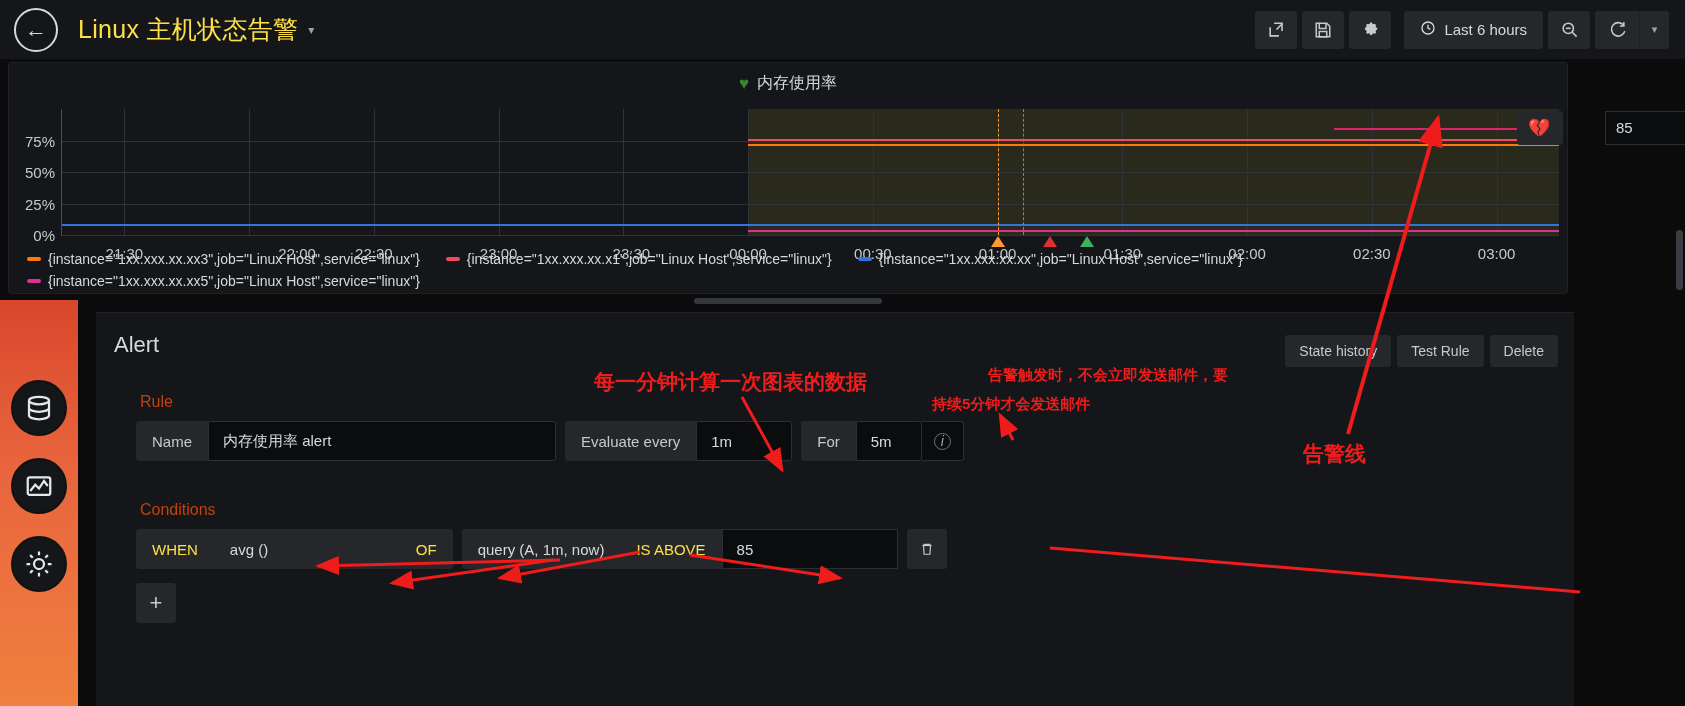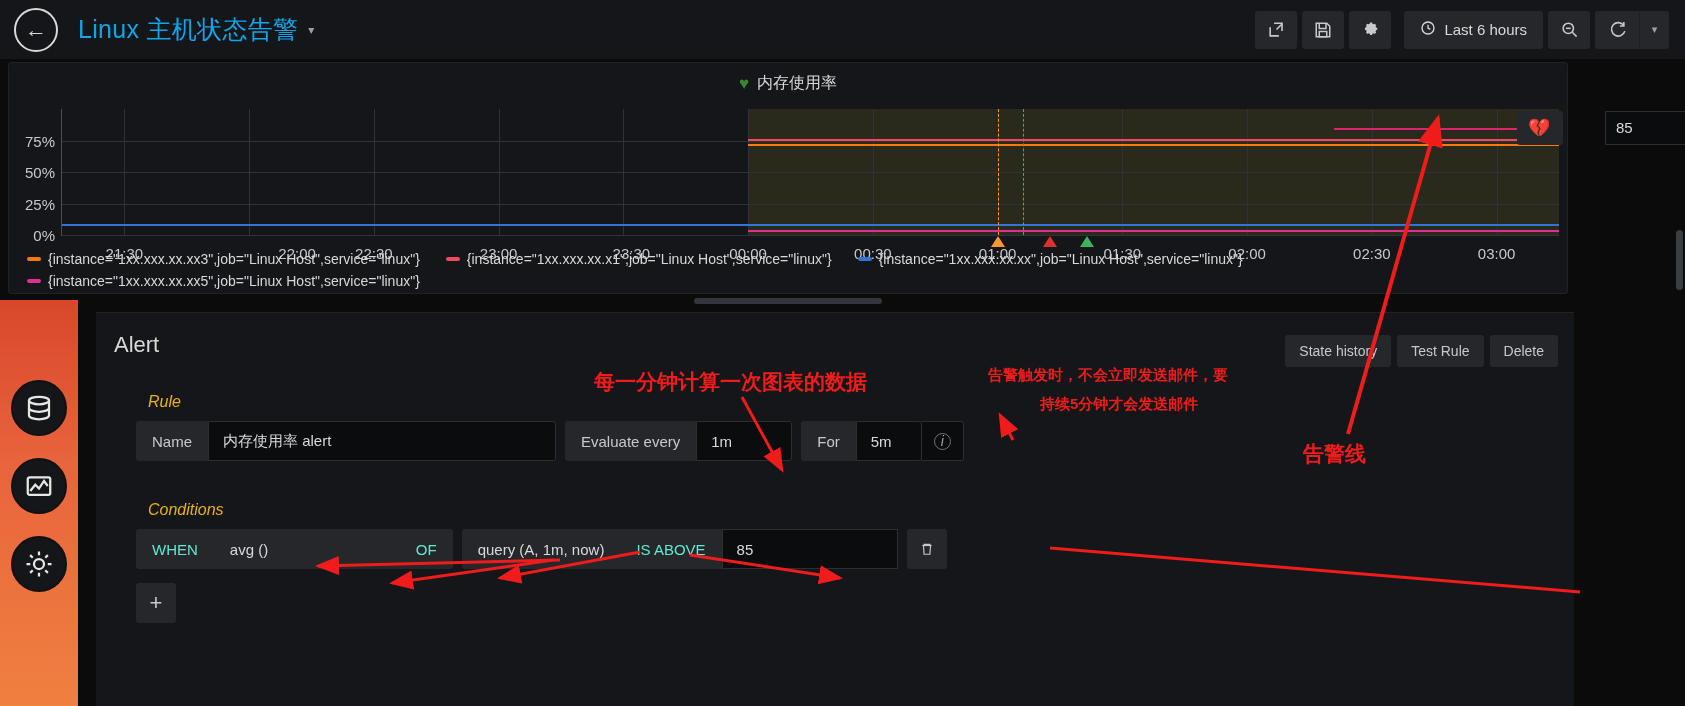--- a/index.html
+++ b/index.html
@@ -17,21 +17,21 @@
     background: #141619;
     display: flex; align-items: center;
   }
   .back-btn {
     margin-left: 14px; width: 44px; height: 44px; border-radius: 50%;
     border: 2px solid #d8d9da; color: #d8d9da;
     display: flex; align-items: center; justify-content: center;
     font-size: 22px; line-height: 1; cursor: pointer; flex: none;
   }
   .dash-title {
-    margin-left: 20px; color: #0ea5e9; font-size: 25px; letter-spacing: .3px;
+    margin-left: 20px; color: #fde047; font-size: 25px; letter-spacing: .3px;
     white-space: nowrap;
   }
   .title-caret { color: #9da0a4; font-size: 12px; margin-left: 10px; }
   .nav-spacer { flex: 1 1 auto; }
   .nav-btn {
     width: 42px; height: 38px; margin-right: 5px; background: #25272b;
     border-radius: 3px; display: flex; align-items: center; justify-content: center;
     color: #c7c9cc; cursor: pointer; flex: none;
   }
   .nav-group { display: flex; align-items: center; margin-right: 8px; }
@@ -137,21 +137,21 @@
   .editor-head {
     position: relative; height: 64px; display: flex; align-items: center; padding: 0 18px;
   }
   .editor-title { color: #d8d9da; font-size: 22px; }
   .head-actions { position: absolute; right: 16px; top: 22px; display: flex; gap: 6px; }
   .ghost-btn {
     background: #25272b; color: #c7c9cc; font-size: 14px; border-radius: 3px;
     padding: 8px 14px; cursor: pointer; white-space: nowrap;
   }
   .section { padding: 0 40px; }
-  .section-label { color: #eab308; font-size: 16px; margin: 16px 12px 10px; font-style: italic; }
+  .section-label { color: #c2410c; font-size: 16px; margin: 16px 4px 10px; }
   .field-row { display: flex; align-items: center; gap: 9px; flex-wrap: nowrap; }
   .fld-label {
     background: #25272b; color: #c7c9cc; font-size: 15px; height: 40px;
     display: flex; align-items: center; padding: 0 16px; border-radius: 3px 0 0 3px;
     white-space: nowrap;
   }
   .fld-input {
     background: #0b0c0e; border: 1px solid #2b2e33; color: #d8d9da; font-size: 15px;
     height: 40px; display: flex; align-items: center; padding: 0 14px;
     border-radius: 0 3px 3px 0; white-space: nowrap;
@@ -159,21 +159,21 @@
   .unit { display: flex; align-items: center; }
   .info-icon {
     color: #9da0a4; font-size: 14px; margin-left: 8px; border: 1px solid #6e7276;
     border-radius: 50%; width: 17px; height: 17px; display: flex;
     align-items: center; justify-content: center; font-style: italic; cursor: pointer;
   }
   .cond-seg {
     background: #25272b; color: #d8d9da; font-size: 15px; height: 40px;
     display: flex; align-items: center; padding: 0 16px; white-space: nowrap; cursor: pointer;
   }
-  .cond-kw { color: #5eead4; }
+  .cond-kw { color: #fde047; }
   .cond-val-input {
     background: #0b0c0e; border: 1px solid #2b2e33; color: #d8d9da; font-size: 15px;
     height: 40px; width: 176px; display: flex; align-items: center; padding: 0 14px;
   }
   .trash-btn {
     background: #25272b; color: #c7c9cc; width: 40px; height: 40px; border-radius: 3px;
     display: flex; align-items: center; justify-content: center; cursor: pointer; font-size: 14px;
   }
   .add-btn {
     background: #25272b; color: #c7c9cc; width: 40px; height: 40px; border-radius: 3px;
@@ -417,16 +417,16 @@
     <line x1="560" y1="560" x2="318" y2="566" stroke="#f01c1c" stroke-width="3" marker-end="url(#ah)"></line>
     <line x1="640" y1="552" x2="500" y2="578" stroke="#f01c1c" stroke-width="3" marker-end="url(#ah)"></line>
     <line x1="690" y1="555" x2="840" y2="578" stroke="#f01c1c" stroke-width="3" marker-end="url(#ah)"></line>
     <line x1="1050" y1="548" x2="1580" y2="592" stroke="#f01c1c" stroke-width="3"></line>
 
     <line x1="1348" y1="434" x2="1438" y2="118" stroke="#f01c1c" stroke-width="4" marker-end="url(#ah)"></line>
   </svg>
 
   <div class="anno" style="left:594px; top:368px;">每一分钟计算一次图表的数据</div>
   <div class="anno anno-sm" style="left:988px; top:365px;">告警触发时，不会立即发送邮件，要</div>
-  <div class="anno anno-sm" style="left:1040px; top:394px;">持续5分钟才会发送邮件</div>
+  <div class="anno anno-sm" style="left:932px; top:394px;">持续5分钟才会发送邮件</div>
   <div class="anno" style="left:1303px; top:440px;">告警线</div>
 
 </div>
 
 </body></html>

